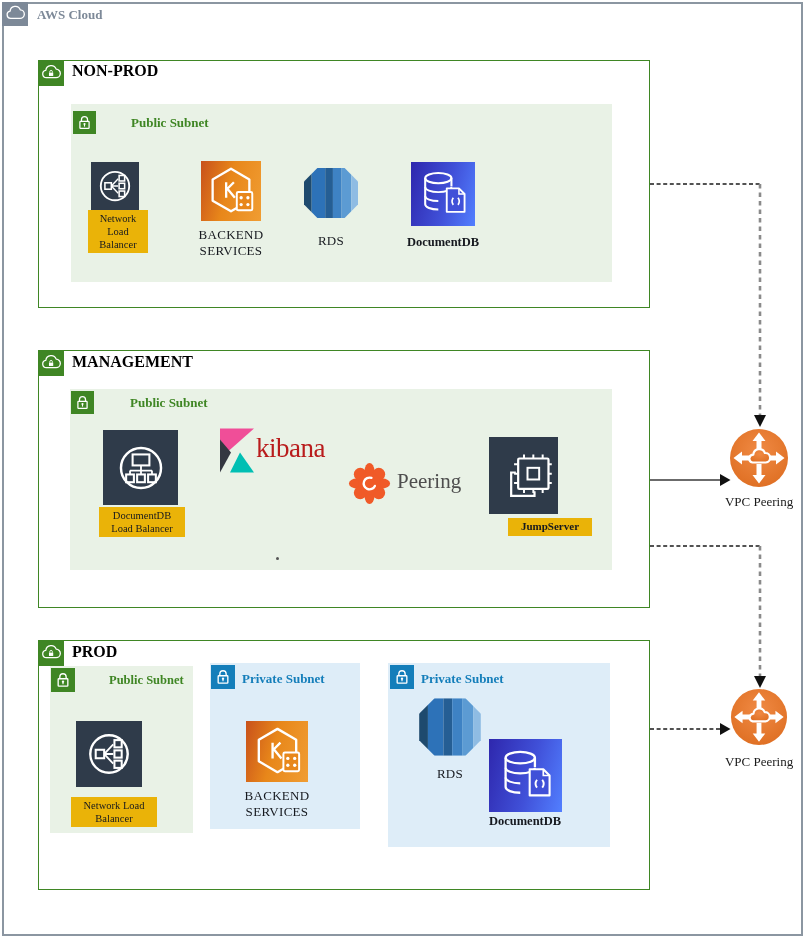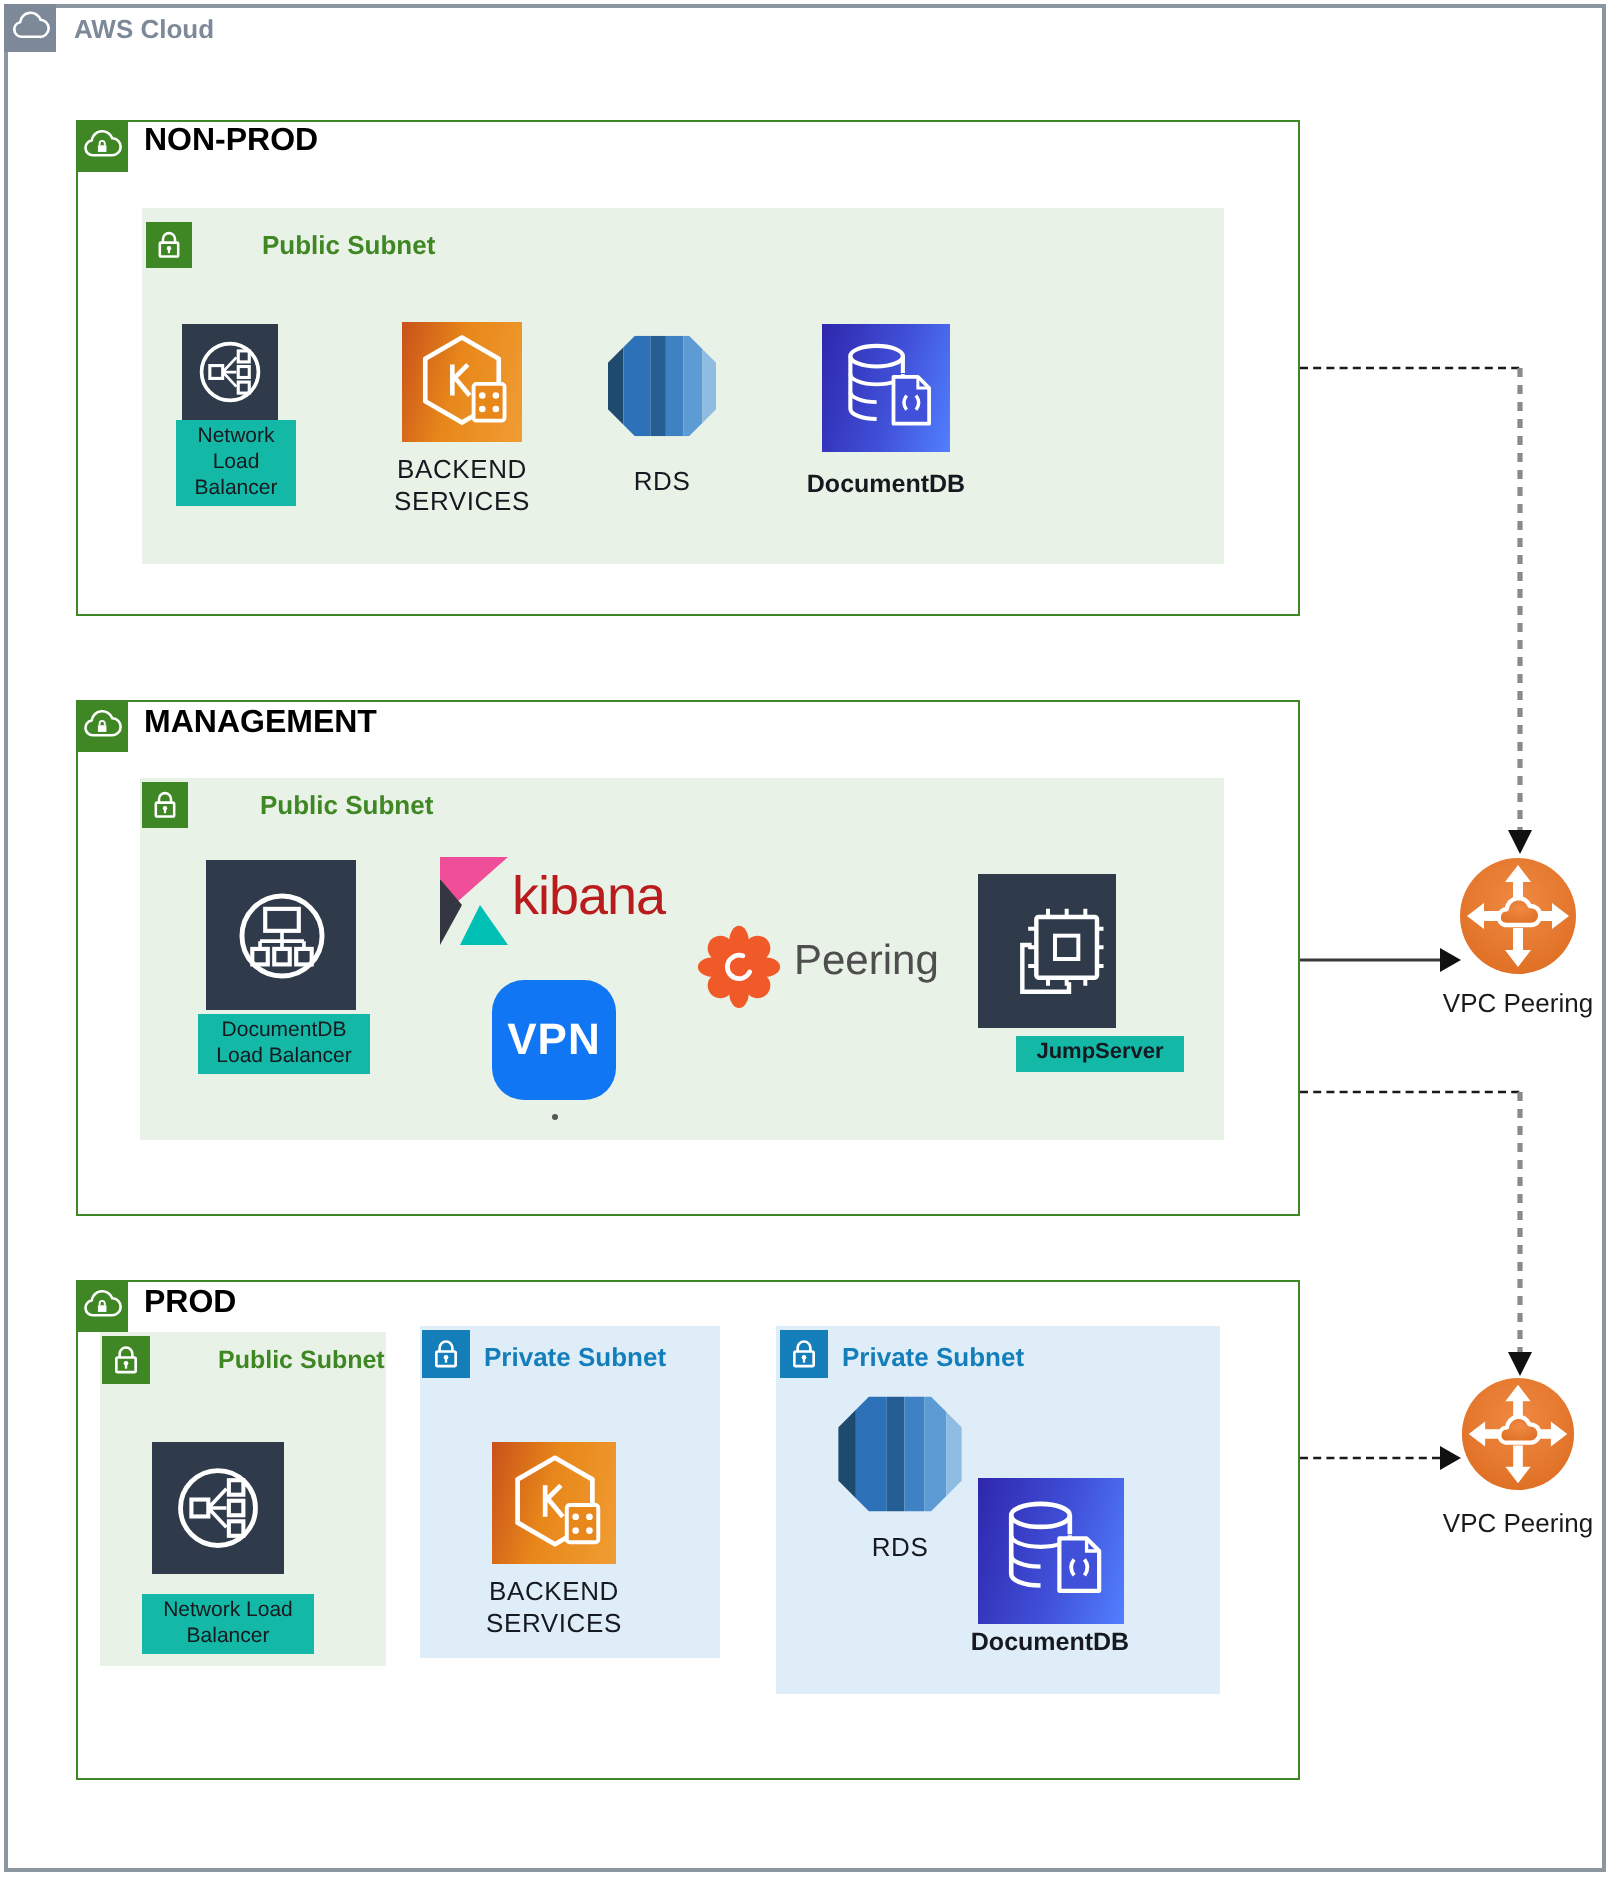--- a/index.html
+++ b/index.html
@@ -1,17 +1,17 @@
 <!DOCTYPE html>
 <html style="--frame-gray: #8B96A1; --aws-gray: #7D8998; --green: #3F8624; --green-bg: #E9F2E6; --blue: #147EBA; --blue-bg: #DEEDF8; --dark-icon: #2F3B4A; --orange-1: #C8511B; --orange-2: #F09D33; --docdb-1: #2E27AD; --docdb-2: #527FFF; --vpn-blue: #1176F3; --peering-orange: #DC6B1E; --kibana-pink: #F04E98; --kibana-dark: #343741; --kibana-teal: #00BFB3; --grafana-orange: #F05A28; --label-dark: #16191F;"><head>
 <meta charset="utf-8">
 <style>
   html,body{margin:0;padding:0;background:#fff;}
   .canvas{position:relative;width:812px;height:942px;background:#fff;
-          font-family:Liberation Sans, sans-serif;overflow:hidden;}
+          font-family:Liberation Serif, serif;overflow:hidden;}
   .abs{position:absolute;}
   
   .frame{position:absolute;left:2px;top:2px;width:801px;height:934px;
          border:2px solid var(--frame-gray);box-sizing:border-box;}
   .badge{position:absolute;display:flex;align-items:center;justify-content:center;}
   .badge.gray{background:var(--aws-gray);}
   .badge.green{background:var(--green);}
   .badge.blue{background:var(--blue);}
   .frame-label{position:absolute;left:37px;top:7px;font-size:13px;font-weight:bold;
                color:var(--aws-gray);}
@@ -27,21 +27,21 @@
   .subnet-label.blue-text{color:var(--blue);}
   
   .tile{position:absolute;display:flex;align-items:center;justify-content:center;}
   .tile.dark{background:var(--dark-icon);}
   .tile.orange{background:linear-gradient(105deg,var(--orange-1) 0%,#E8871A 45%,var(--orange-2) 100%);}
   .tile.docdb{background:linear-gradient(105deg,var(--docdb-1) 0%,#4050D8 55%,var(--docdb-2) 100%);}
   .tile.vpn{background:var(--vpn-blue);border-radius:16px;color:#fff;
             font-size:22px;font-weight:bold;letter-spacing:.5px;}
   .svc-label{position:absolute;font-size:11px;line-height:1.25;color:var(--label-dark);
              text-align:center;}
-  .svc-label.on-white{background:#14b8a6;padding:2px 2px;}
+  .svc-label.on-white{background:#eab308;padding:2px 2px;}
   .svc-label.caps{font-size:13px;letter-spacing:.3px;}
   .svc-label.bold{font-weight:bold;}
   .svc-label.small{font-size:10.5px;}
   .brand-text{position:absolute;color:#b91c1c;}
   .kibana-text{font-size:27px;letter-spacing:-.5px;}
   .grafana-text{font-size:21px;color:#4E4E4E;}
   .peer-label{position:absolute;width:100px;text-align:center;font-size:13px;color:#1A1A1A;}
   .vpn-dot{position:absolute;width:3px;height:3px;border-radius:50%;background:#555;}
   svg{display:block;}
   #connectors{position:absolute;left:0;top:0;pointer-events:none;}
@@ -173,23 +173,20 @@
 
   <div class="abs" style="left:220px;top:428px">
     <svg width="34" height="45" viewBox="0 0 34 44">
       <polygon points="0,0 34,0 8,23 0,11" fill="#F04E98"></polygon>
       <polygon points="0,11 11,24 0,44" fill="#343741"></polygon>
       <polygon points="10,44 34,44 20,24" fill="#00BFB3"></polygon>
     </svg>
   </div>
   <div class="brand-text kibana-text" style="left:256px;top:433px">kibana</div>
 
-  <div class="tile vpn" style="left:246px;top:490px;width:62px;height:60px">
-    <span>VPN</span>
-  </div>
   <div class="vpn-dot" style="left:276px;top:557px"></div>
 
   <div class="abs" style="left:346px;top:457px">
     <svg width="47" height="51" viewBox="0 0 48 52">
       <g fill="#F05A28">
         <ellipse cx="24" cy="14" rx="5" ry="8"></ellipse>
         <ellipse cx="24" cy="40" rx="5" ry="8"></ellipse>
         <ellipse cx="11" cy="27" rx="8" ry="5"></ellipse>
         <ellipse cx="37" cy="27" rx="8" ry="5"></ellipse>
         <ellipse cx="14.5" cy="17.5" rx="6.5" ry="6.5"></ellipse>

